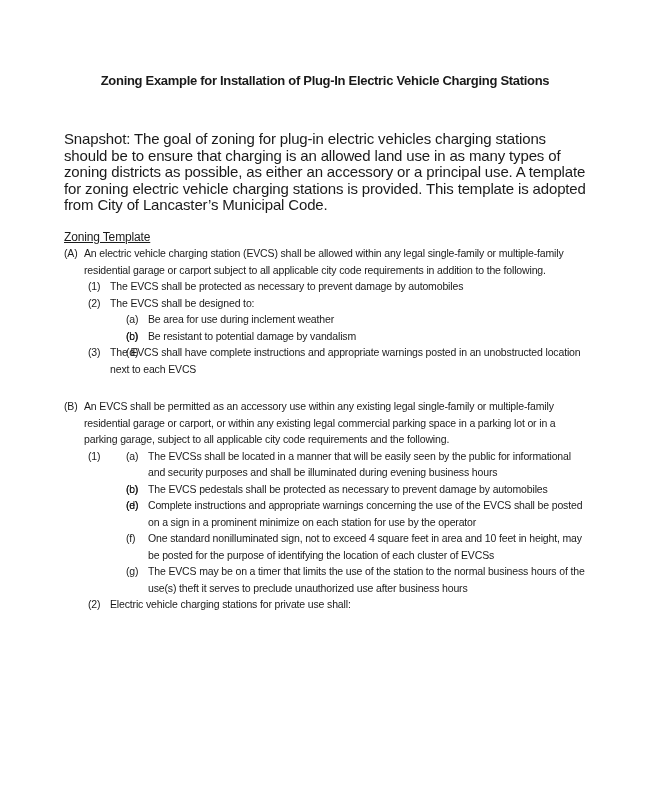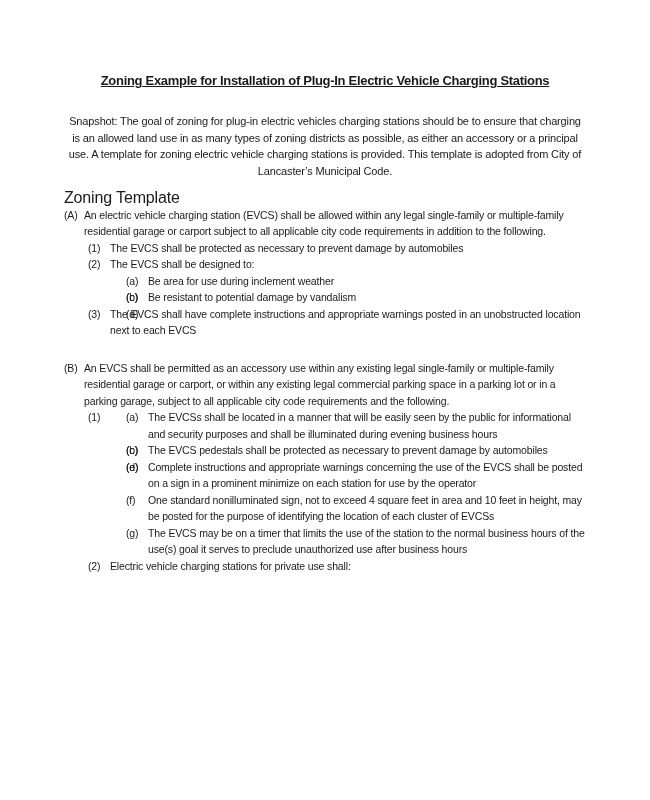--- a/index.html
+++ b/index.html
@@ -20,34 +20,33 @@
   }
   .doc-title {
     text-align: center;
     font-size: 13px;
     font-weight: bold;
     letter-spacing: -0.3px;
     line-height: 18px;
     white-space: nowrap;
   }
   .doc-title span {
-    text-decoration: underline;
   }
   .snapshot {
-    margin-top: 23px;
-    font-size: 11px;
+    margin-top: 41px;
+    font-size: 15px;
     line-height: 16.5px;
     letter-spacing: -0.15px;
-    text-align: center;
   }
   .section-heading {
     margin-top: 3px;
-    font-size: 16px;
+    font-size: 12px;
     line-height: 16.5px;
     letter-spacing: -0.15px;
+    text-decoration: underline;
   }
   .outline {
     font-size: 10.5px;
     line-height: 16.5px;
     letter-spacing: -0.15px;
   }
   .o {
     position: relative;
   }
   .o .m {
@@ -147,21 +146,21 @@
       <span>Complete instructions and appropriate warnings concerning the use of the EVCS shall be posted on a sign in a prominent minimize on each station for use by the operator</span>
     </div>
 
     <div class="o l3">
       <span class="m">(f)</span>
       <span>One standard nonilluminated sign, not to exceed 4 square feet in area and 10 feet in height, may be posted for the purpose of identifying the location of each cluster of EVCSs</span>
     </div>
 
     <div class="o l3">
       <span class="m">(g)</span>
-      <span>The EVCS may be on a timer that limits the use of the station to the normal business hours of the use(s) goal it serves to preclude unauthorized use after business hours</span>
+      <span>The EVCS may be on a timer that limits the use of the station to the normal business hours of the use(s) theft it serves to preclude unauthorized use after business hours</span>
     </div>
 
     <div class="o l2">
       <span class="m">(2)</span>
       <span>Electric vehicle charging stations for private use shall:</span>
     </div>
 
   </div>
 </div>
 

